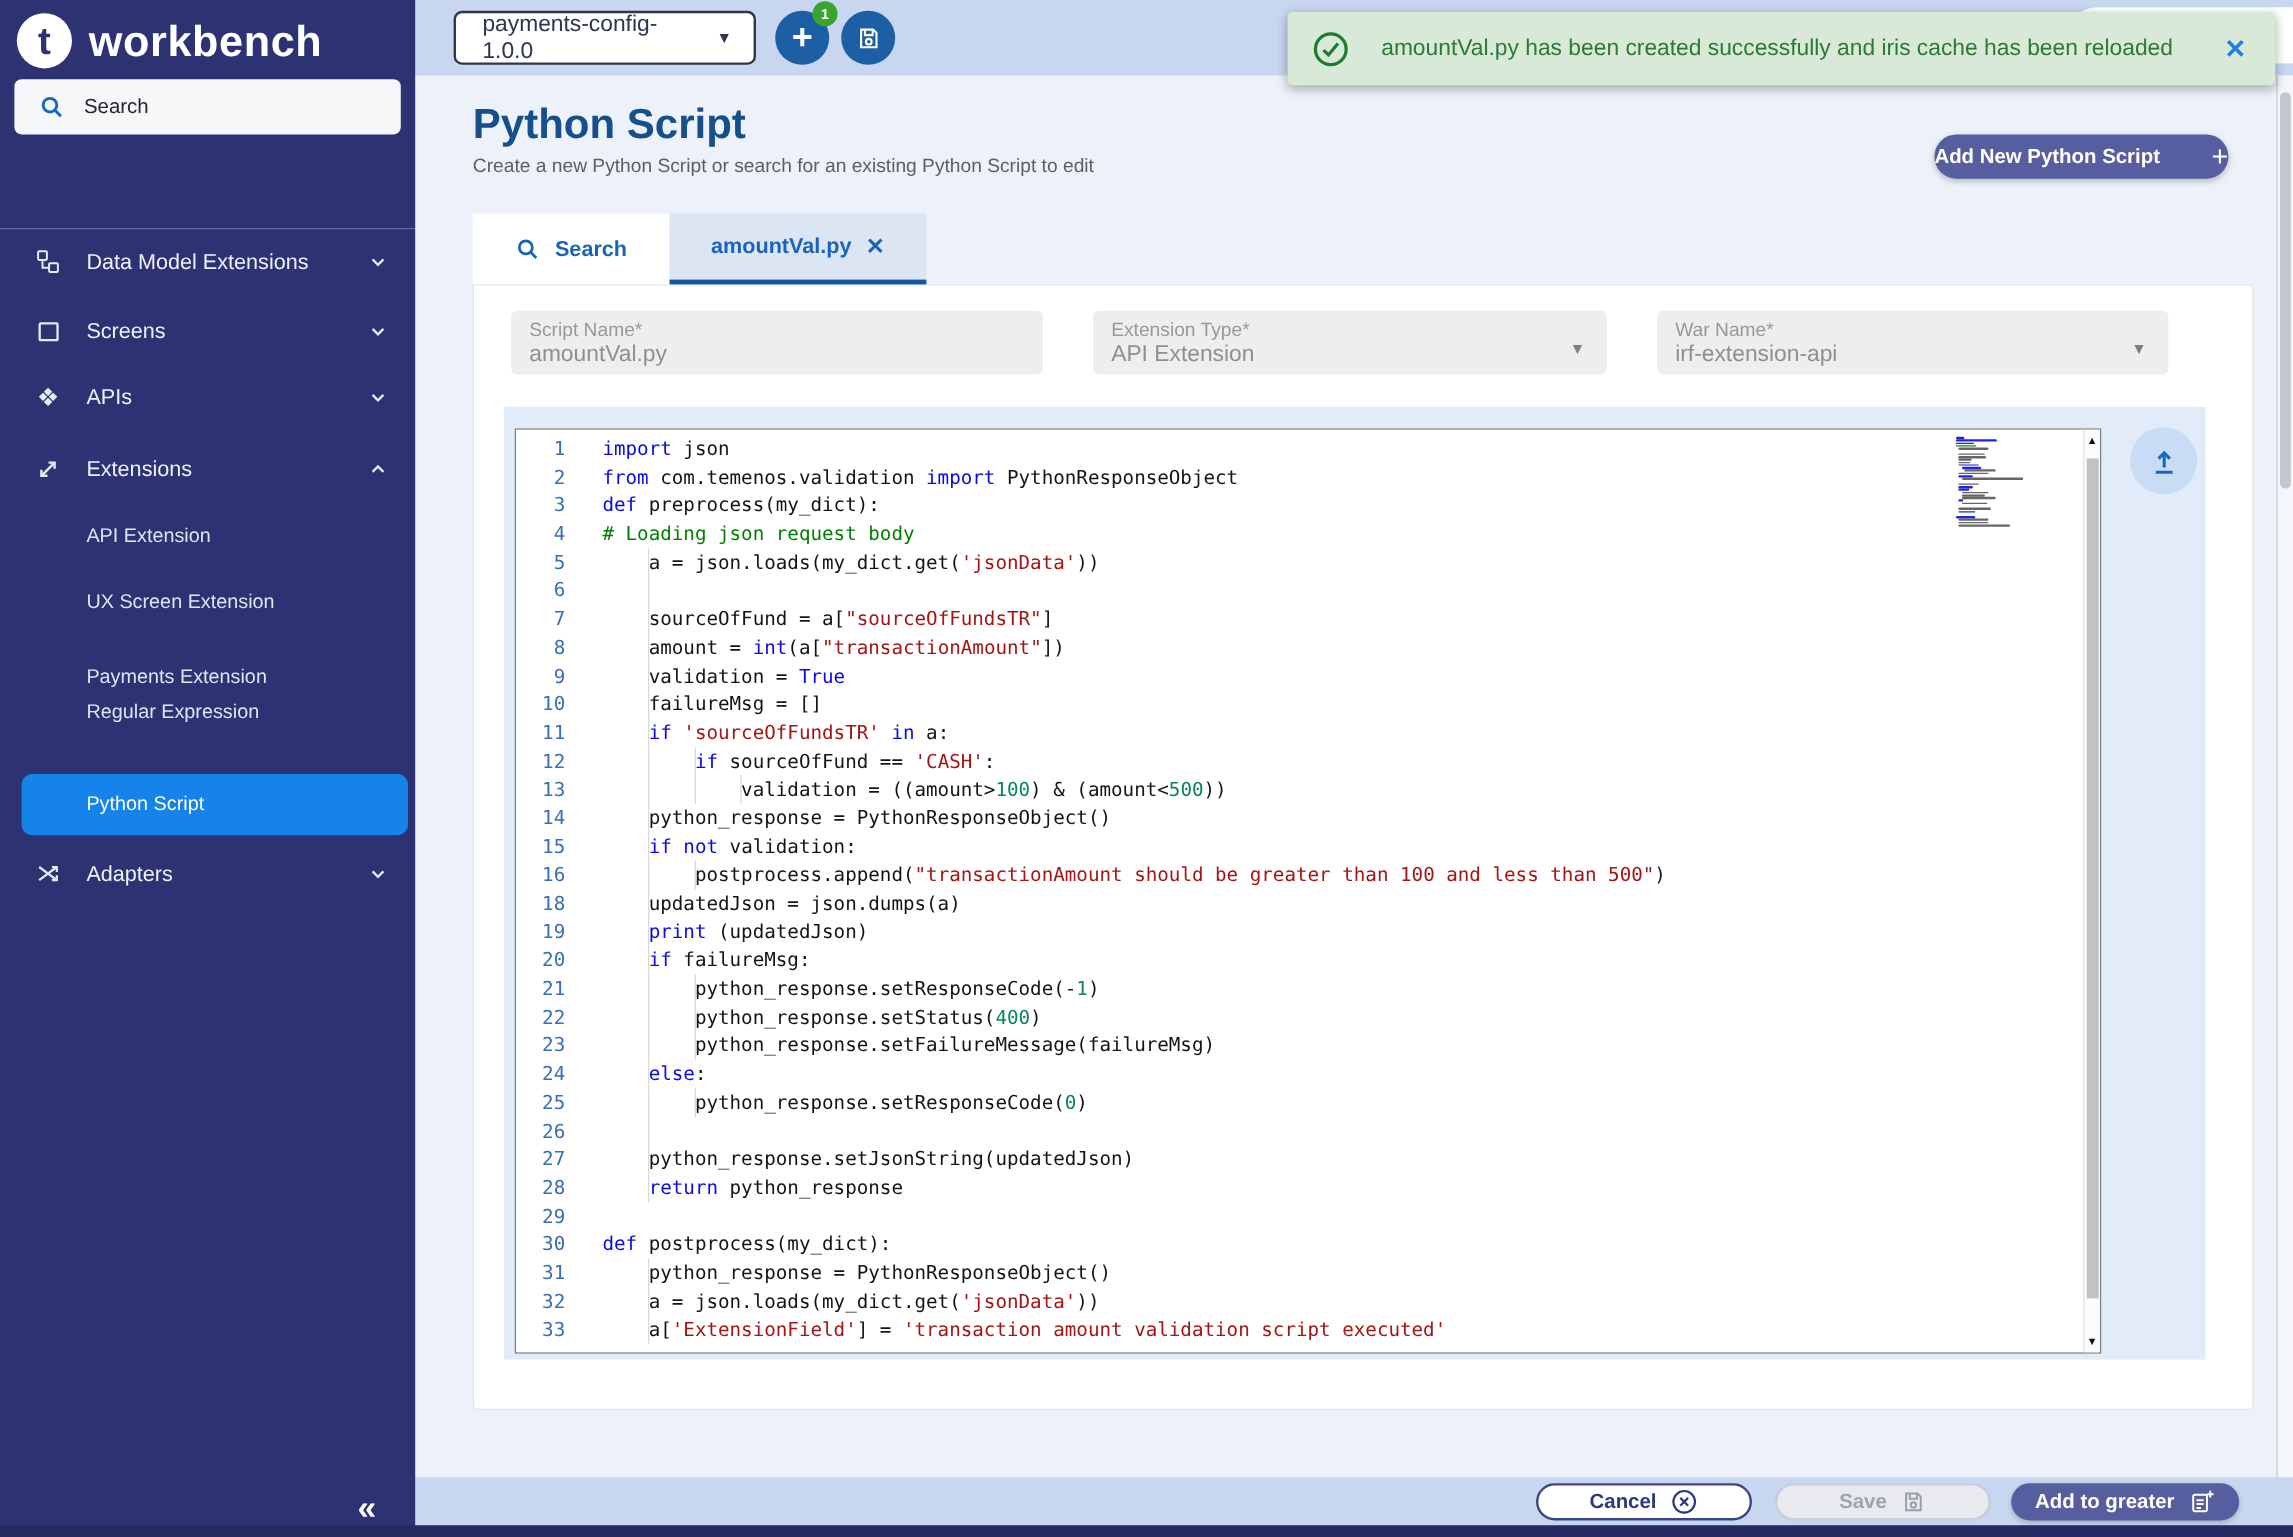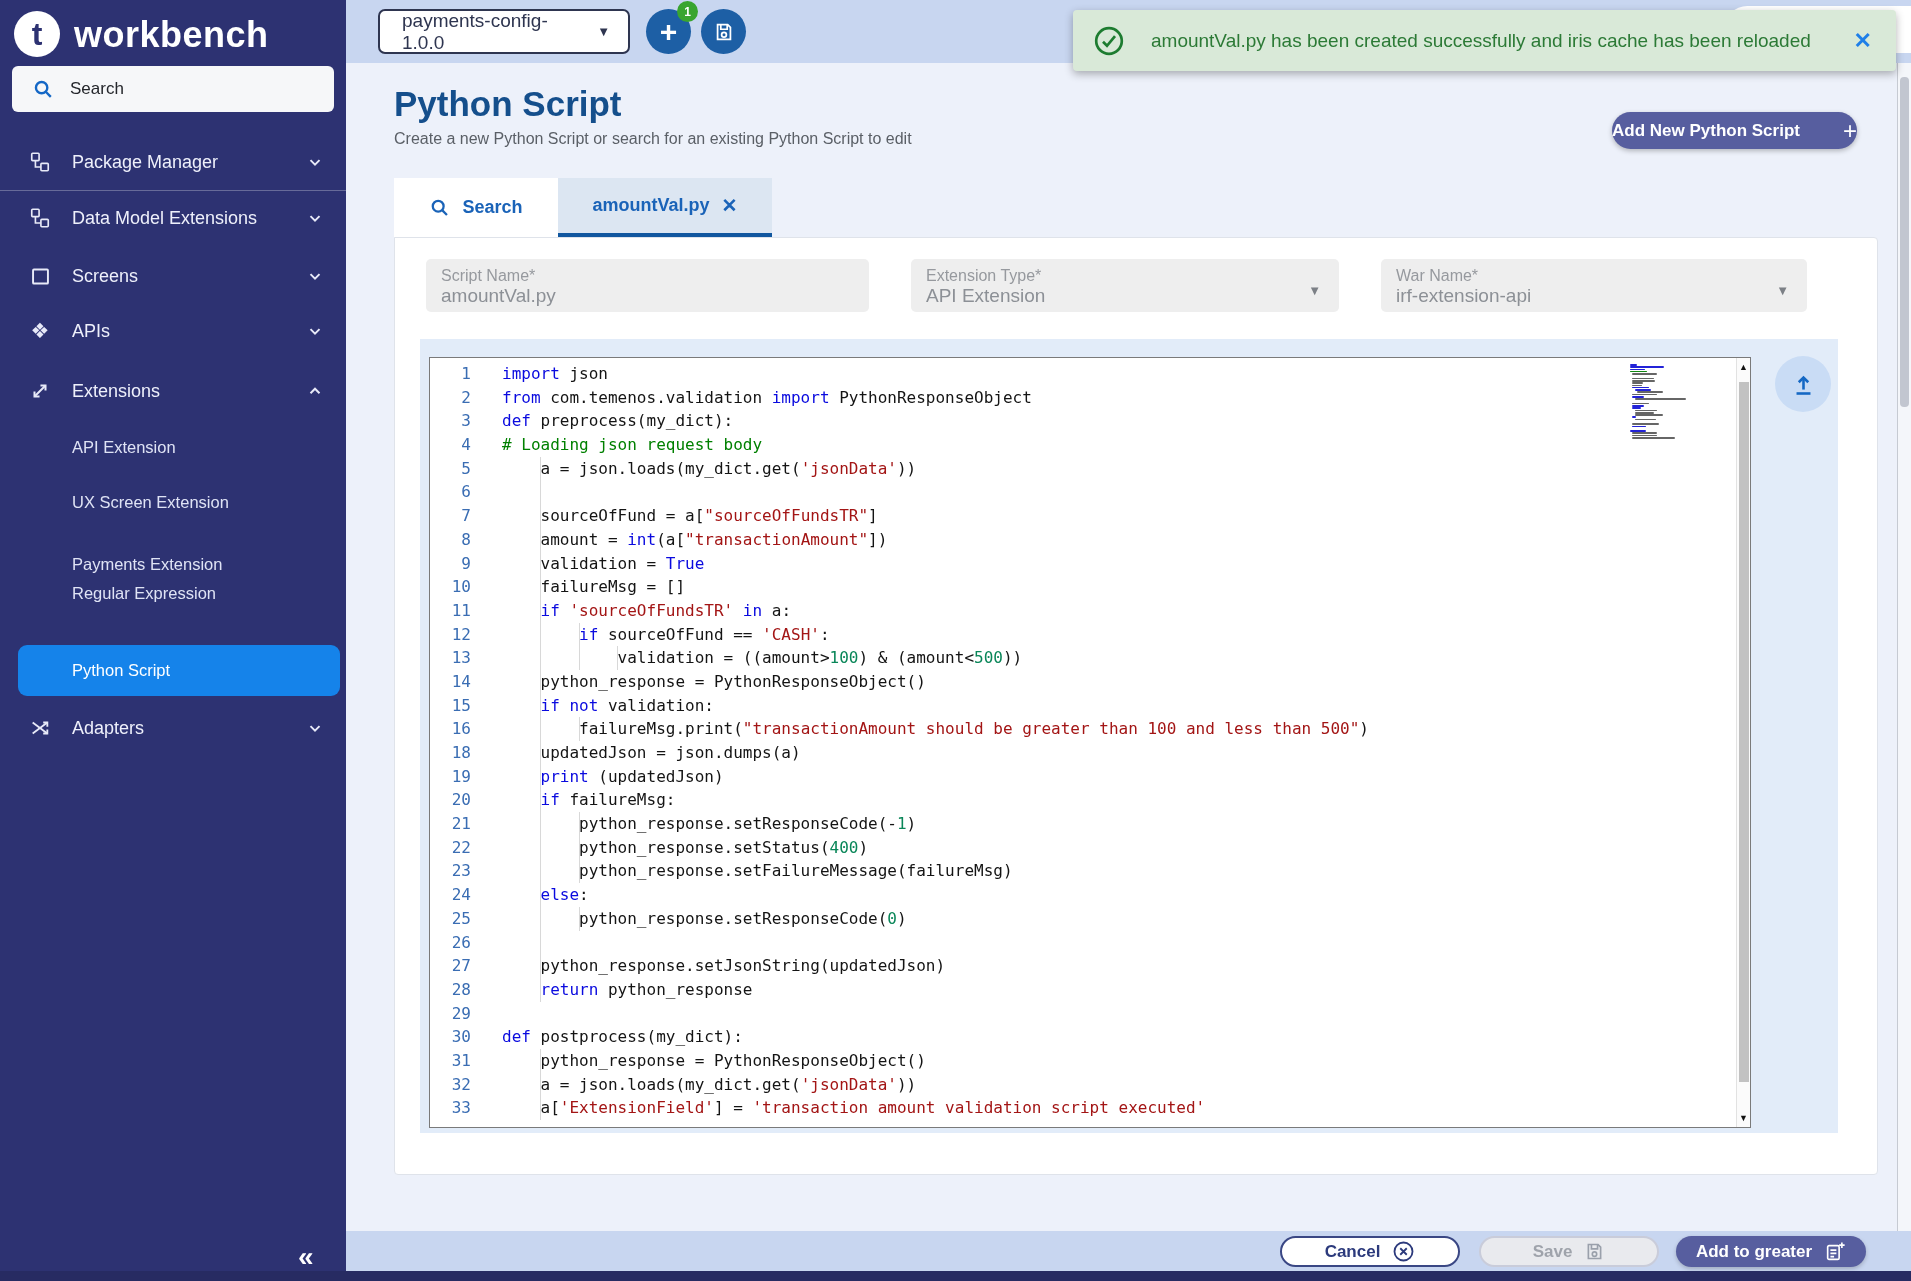--- a/index.html
+++ b/index.html
@@ -240,21 +240,21 @@
         <div class="cl">
           <span class="ln">14</span>
           <span class="ct"><i class="guide" style="left: 38.4px;"></i><span class="tok-p">    python_response = PythonResponseObject()</span></span>
         </div>
         <div class="cl">
           <span class="ln">15</span>
           <span class="ct"><i class="guide" style="left: 38.4px;"></i><span class="tok-p">    </span><span class="tok-k">if</span><span class="tok-p"> </span><span class="tok-k">not</span><span class="tok-p"> validation:</span></span>
         </div>
         <div class="cl">
           <span class="ln">16</span>
-          <span class="ct"><i class="guide" style="left: 38.4px;"></i><i class="guide" style="left: 76.8px;"></i><span class="tok-p">        failureMsg.print(</span><span class="tok-s">"transactionAmount should be greater than 100 and less than 500"</span><span class="tok-p">)</span></span>
+          <span class="ct"><i class="guide" style="left: 38.4px;"></i><i class="guide" style="left: 76.8px;"></i><span class="tok-p">        postprocess.append(</span><span class="tok-s">"transactionAmount should be greater than 100 and less than 500"</span><span class="tok-p">)</span></span>
         </div>
         <div class="cl">
           <span class="ln">18</span>
           <span class="ct"><i class="guide" style="left: 38.4px;"></i><span class="tok-p">    updatedJson = json.dumps(a)</span></span>
         </div>
         <div class="cl">
           <span class="ln">19</span>
           <span class="ct"><i class="guide" style="left: 38.4px;"></i><span class="tok-p">    </span><span class="tok-k">print</span><span class="tok-p"> (updatedJson)</span></span>
         </div>
         <div class="cl">
@@ -409,35 +409,20 @@
     <div class="side-search">
       <span>
         <svg width="22" height="22" viewBox="0 0 24 24" fill="none" stroke="#1467c6" stroke-width="2.6">
           <circle cx="10.5" cy="10.5" r="6.2"></circle>
             <path d="M15.3 15.3L20.5 20.5"></path>
         </svg>
       </span>
       <span class="q">Search</span>
     </div>
 
-    <div class="srow" style="top:138px">
-      <span class="ic">
-        <svg width="22" height="22" viewBox="0 0 24 24" fill="none" stroke="#e8eaf8" stroke-width="1.8">
-          <rect x="3" y="2.5" width="8" height="8" rx="1"></rect>
-            <rect x="13" y="13.5" width="8" height="8" rx="1"></rect>
-            <path d="M7 10.5v7h6"></path>
-        </svg>
-      </span>
-      <span class="lbl">Package Manager</span>
-      <span class="chev">
-        <svg width="18" height="18" viewBox="0 0 24 24" fill="none" stroke="#e8eaf8" stroke-width="2.6">
-            <path d="M6 9.5l6 6 6-6"></path>
-          </svg>
-      </span>
-    </div>
     <div class="divider"></div>
 
     <div class="srow" style="top:194px">
       <span class="ic">
         <svg width="22" height="22" viewBox="0 0 24 24" fill="none" stroke="#e8eaf8" stroke-width="1.8">
           <rect x="3" y="2.5" width="8" height="8" rx="1"></rect>
             <rect x="13" y="13.5" width="8" height="8" rx="1"></rect>
             <path d="M7 10.5v7h6"></path>
         </svg>
       </span>

